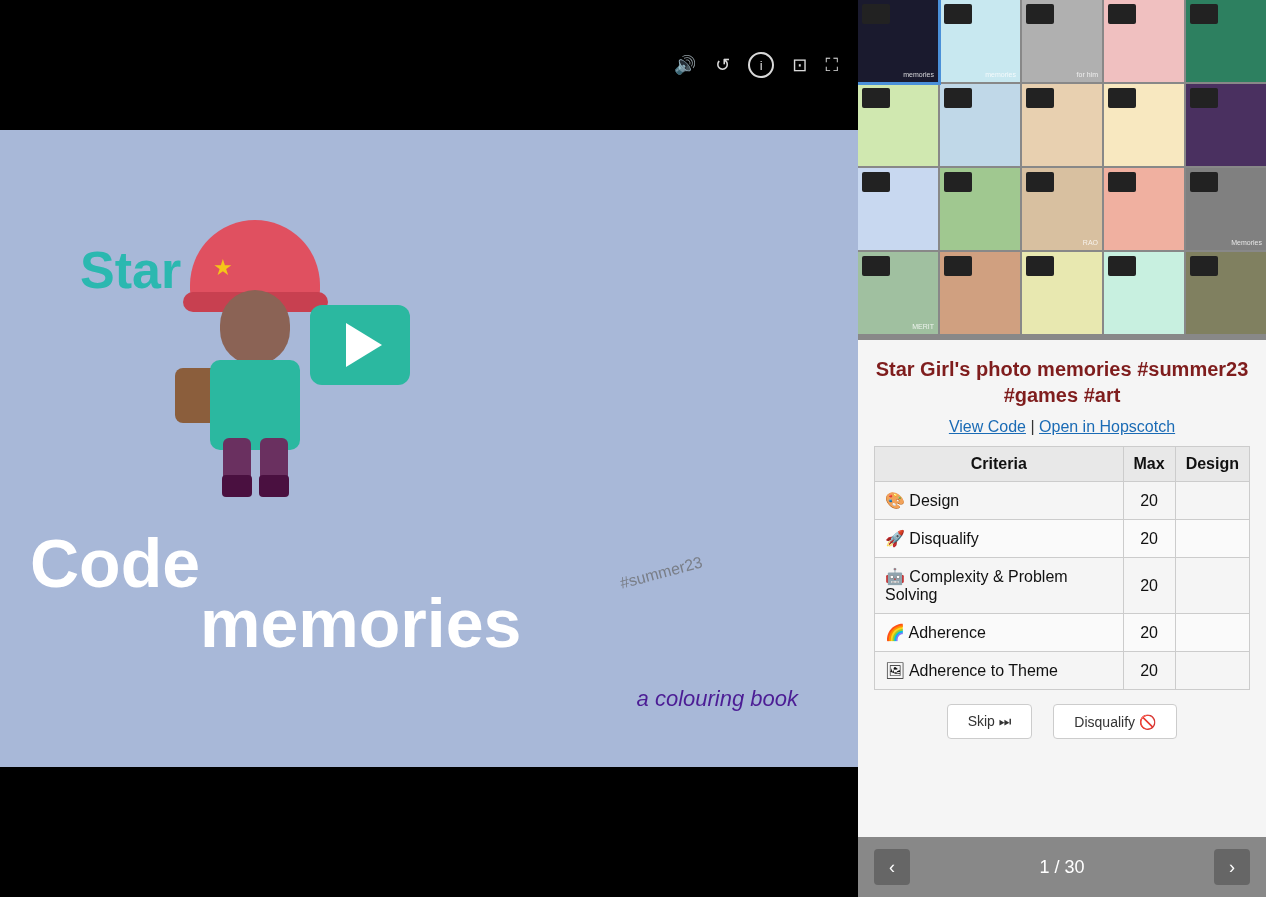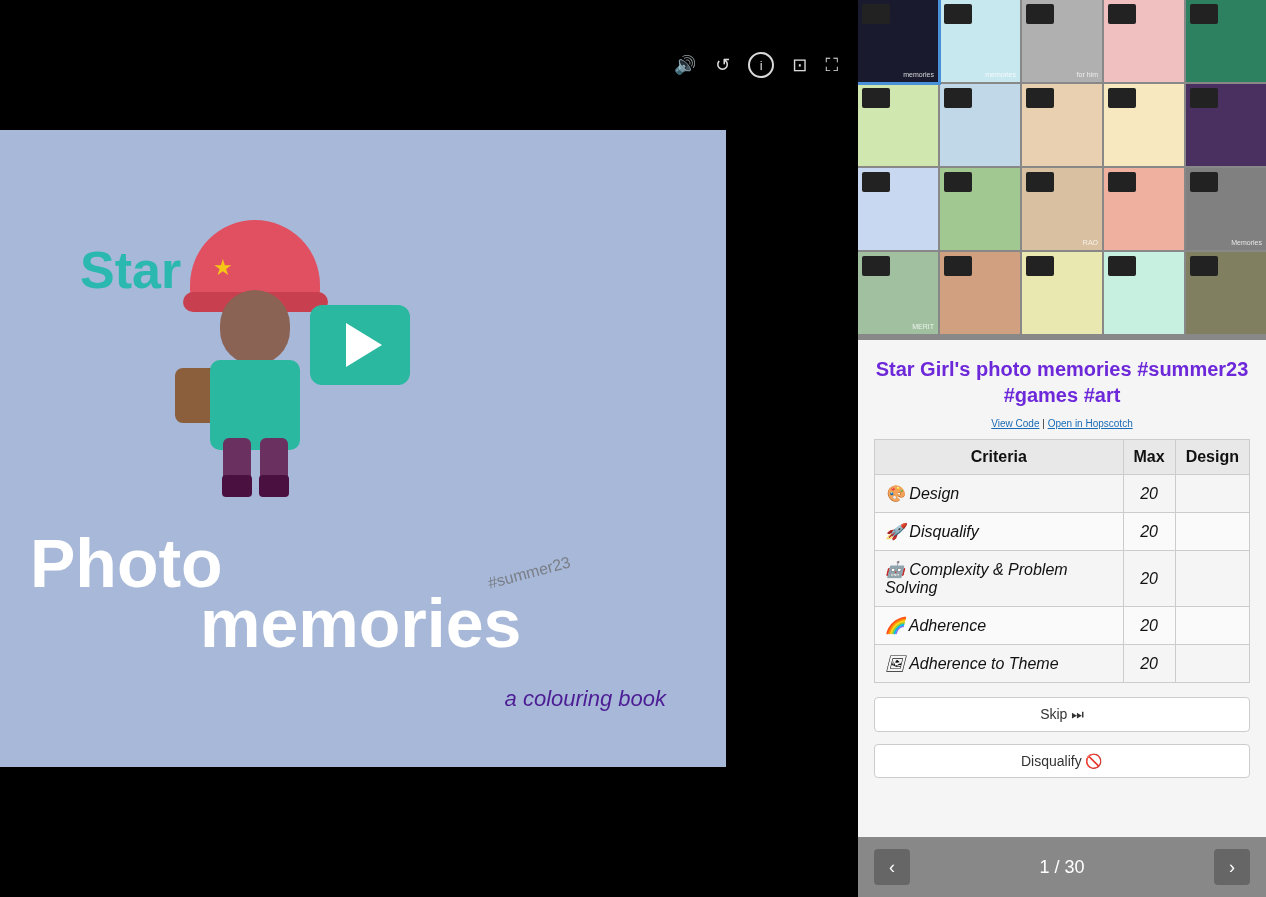--- a/index.html
+++ b/index.html
@@ -33,21 +33,21 @@
     }
 
     .video-control-icon {
       color: #fff;
       font-size: 18px;
       cursor: pointer;
       opacity: 0.85;
     }
 
     .video-content {
-      width: 726px;
+      width: 858px;
       height: 637px;
       background: #8b9dc9;
       position: relative;
       display: flex;
       align-items: center;
       justify-content: center;
       overflow: hidden;
     }
 
     .video-bg {
@@ -332,27 +332,27 @@
       padding: 16px;
       display: flex;
       flex-direction: column;
       gap: 10px;
     }
 
     .project-title {
       font-size: 20px;
       font-weight: 700;
       text-align: center;
-      color: #6d28d9;
+      color: #7f1d1d;
       line-height: 1.3;
     }
 
     .project-links {
       text-align: center;
-      font-size: 10px;
+      font-size: 16px;
       color: #333;
     }
 
     .project-links a {
       color: #1a6bb5;
       text-decoration: underline;
       cursor: pointer;
     }
 
     .criteria-table {
@@ -369,37 +369,35 @@
       font-weight: 600;
       border: 1px solid #ccc;
       color: #111;
     }
 
     .criteria-table td {
       padding: 9px 10px;
       border: 1px solid #ccc;
       text-align: center;
       color: #111;
-      font-style: italic;
     }
 
     .criteria-table td:first-child {
       text-align: left;
     }
 
     .criteria-table tr:nth-child(even) {
       background: #fafafa;
     }
 
     .action-buttons {
       display: flex;
-      gap: 12px;
+      gap: 21px;
       justify-content: center;
       margin-top: 4px;
-      flex-direction: column;
     }
 
     .btn-skip {
       padding: 8px 20px;
       background: #fff;
       border: 1px solid #ccc;
       border-radius: 4px;
       font-size: 14px;
       cursor: pointer;
       color: #333;
@@ -486,21 +484,21 @@
       <div class="char-legs-l"></div>
       <div class="char-legs-r"></div>
       <div class="char-boot-l"></div>
       <div class="char-boot-r"></div>
     </div>
 
     <div class="play-button">
       <div class="play-triangle"></div>
     </div>
 
-    <span class="video-text-photo">Photo</span>
+    <span class="video-text-photo">Code</span>
     <span class="video-text-memories">memories</span>
     <span class="video-text-summer">#summer23</span>
     <span class="video-text-colouring">a colouring book</span>
   </div>
 
   <div class="video-bottom-bar"></div>
 </div>
 
 <div class="right-panel">
 

